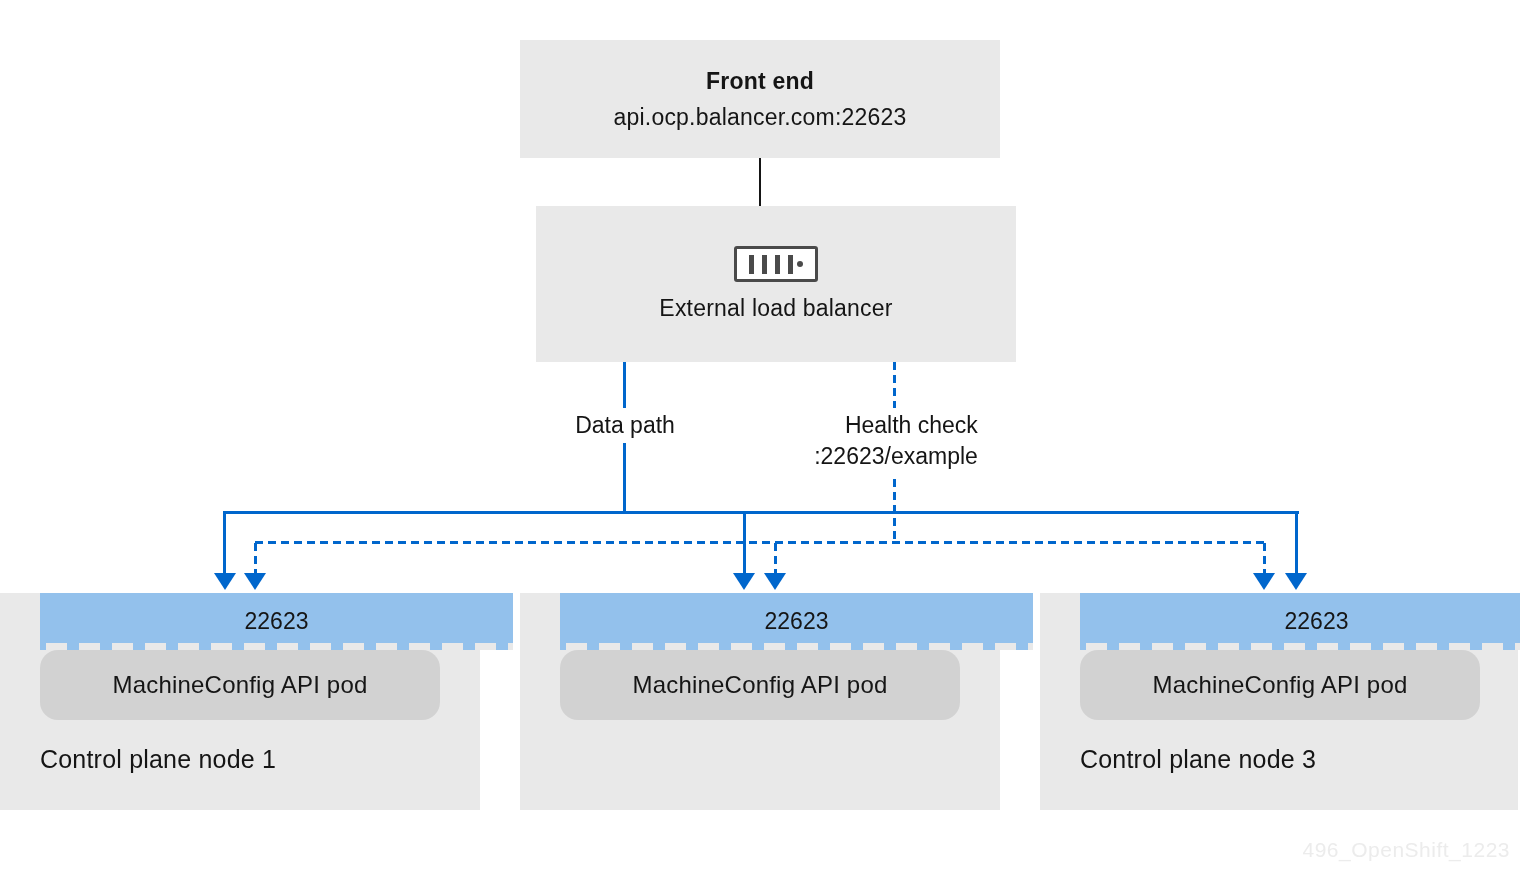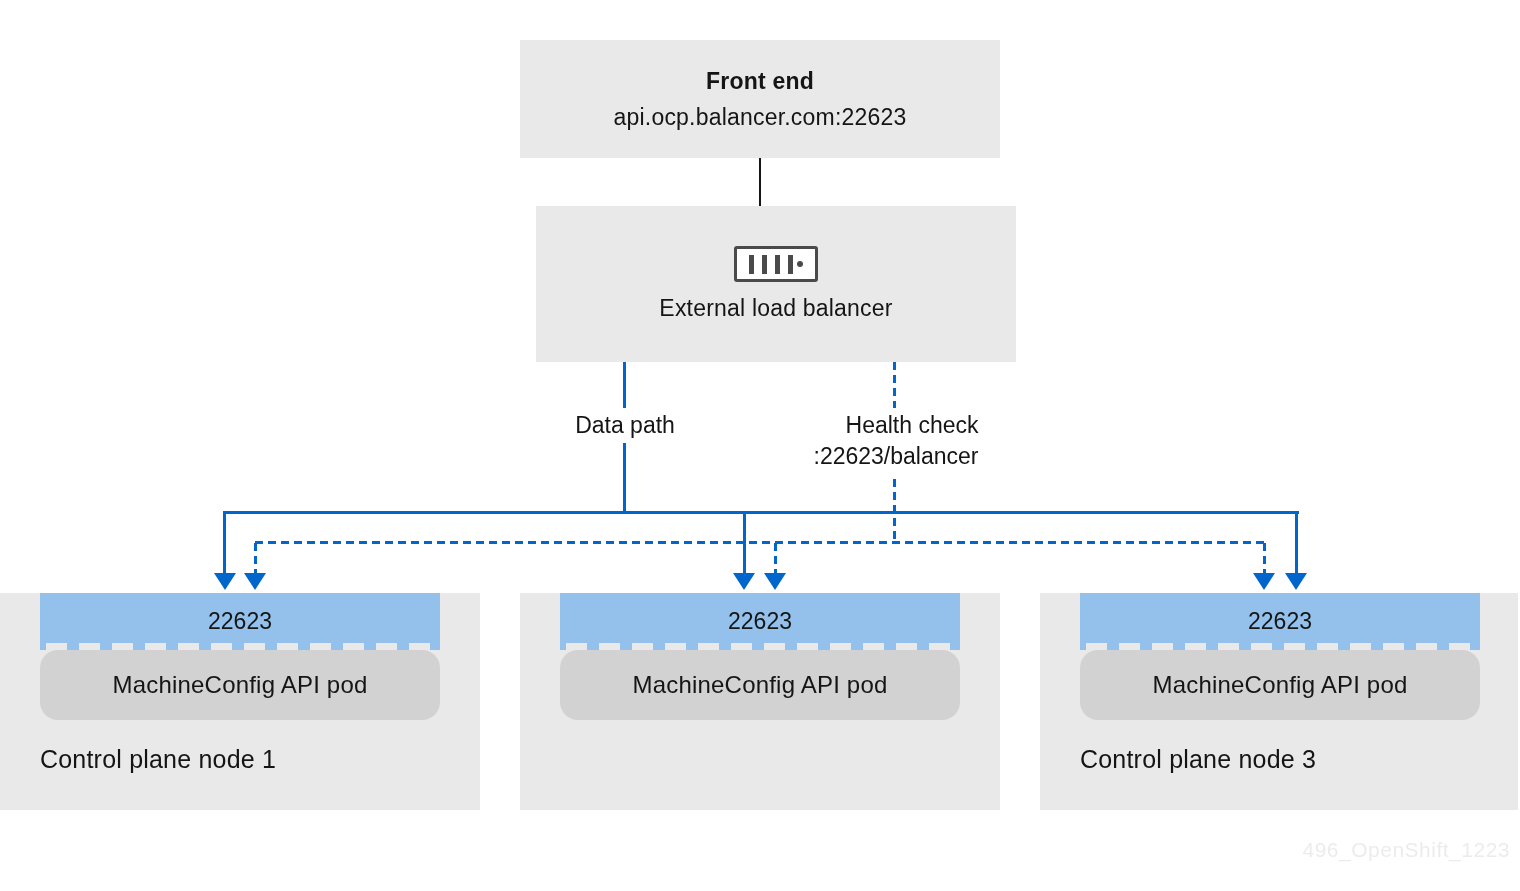--- a/index.html
+++ b/index.html
@@ -79,21 +79,21 @@
     position: absolute; transform: translateX(-50%);
     background: #ffffff; padding: 2px 10px;
     font-size: 23px; text-align: center; line-height: 31px;
     white-space: nowrap;
   }
   .path-label .bold { font-weight: normal; }
 
   
   .node { top: 593px; height: 217px; }
   .port-box {
-    position: absolute; left: 40px; top: 0; width: 400px; height: 57px;
+    position: absolute; left: 40px; top: 0; width: 473px; height: 57px;
     background: #93c1ec;
     display: flex; align-items: center; justify-content: center;
     font-size: 23px;
   }
   .port-dashes {
     position: absolute; left: 0; bottom: 0; width: 100%; height: 7px;
     background: repeating-linear-gradient(to right,
       transparent 0 6px, #e9e9e9 6px 27px, transparent 27px 33px);
   }
   .pod-box {
@@ -152,21 +152,21 @@
   <div class="line-dash-v" style="left:1263px; top:543px; height:31px;"></div>
   <div class="arrow-down" style="left:244px; top:573px;"></div>
   <div class="arrow-down" style="left:764px; top:573px;"></div>
   <div class="arrow-down" style="left:1253px; top:573px;"></div>
 
   <div class="path-label" style="left:625px; top:408px;">
     <span class="bold">Data path</span>
   </div>
   <div class="path-label" style="left:896px; top:408px;text-align:right;">
     <div class="bold">Health check</div>
-    <div>:22623/balancer</div>
+    <div>:22623/example</div>
   </div>
 
   <div class="gray-box node" style="left:0px; width:480px;">
     <div class="port-box">
       <span>22623</span>
       <span class="port-dashes"></span>
     </div>
     <div class="pod-box">
       <span>MachineConfig API pod</span>
     </div>

